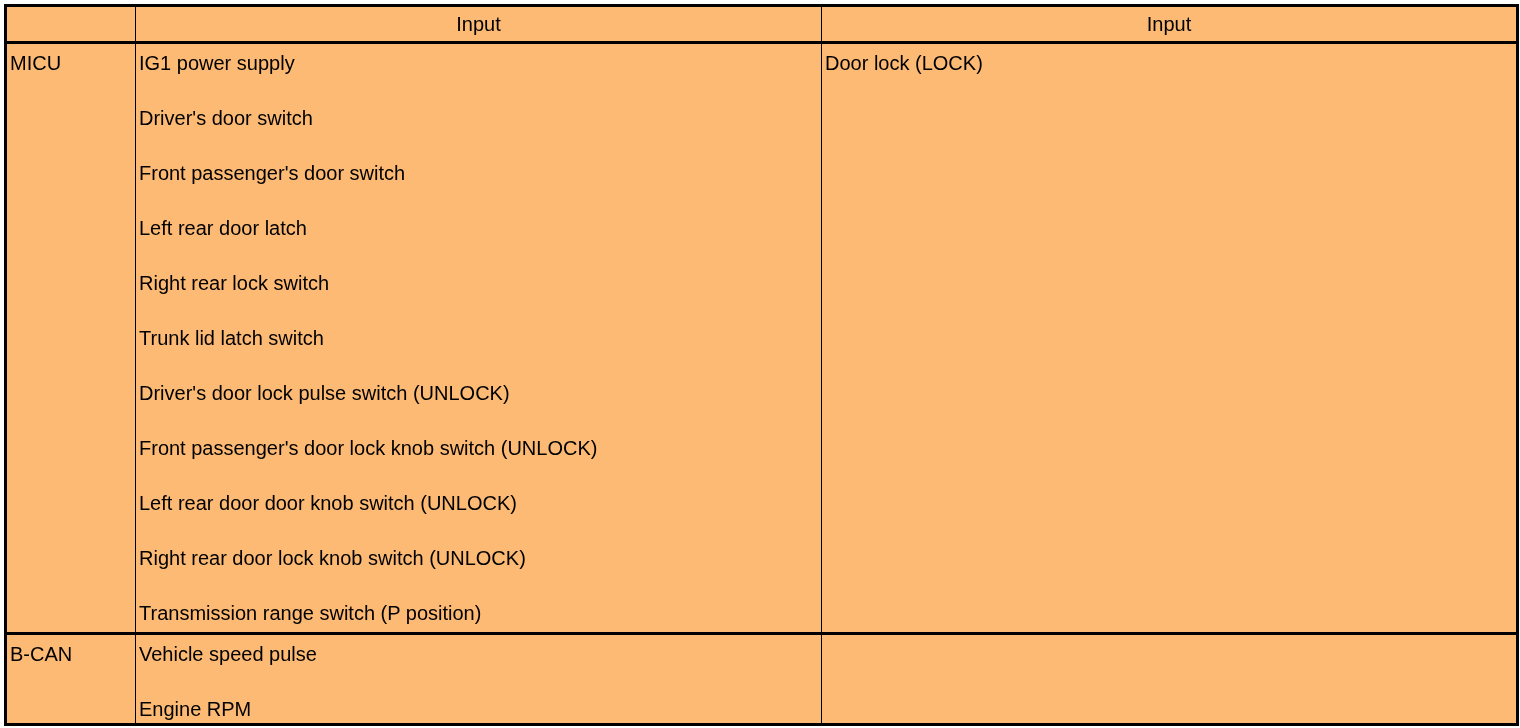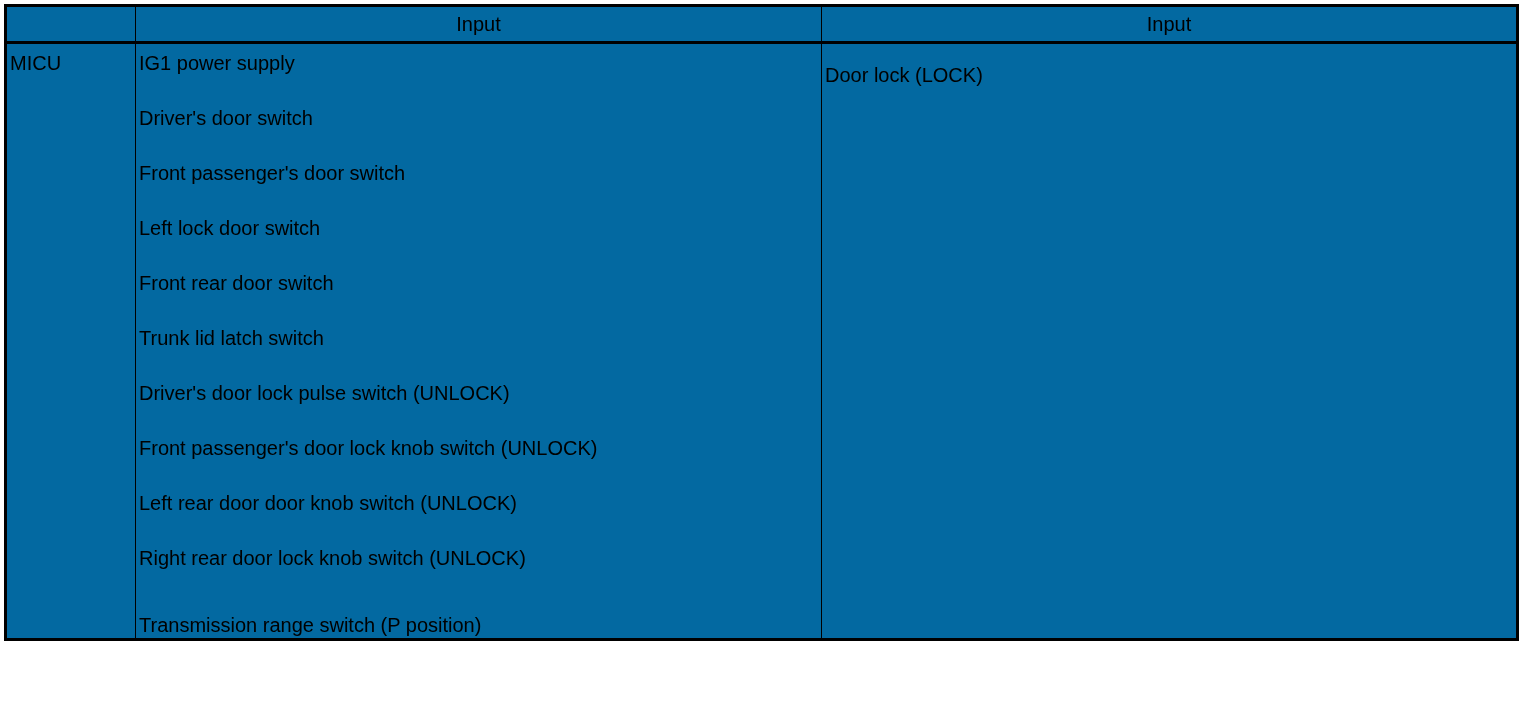--- a/index.html
+++ b/index.html
@@ -13,21 +13,21 @@
     width: 1520px;
     height: 728px;
     background: #ffffff;
     box-sizing: border-box;
     padding: 4px;
   }
   table.io-table {
     border-collapse: collapse;
     table-layout: fixed;
     width: 1512px;
-    background: #0369a1;
+    background: #fdba74;
   }
   table.io-table col.c-source { width: 130px; }
   table.io-table col.c-input  { width: 686px; }
   table.io-table col.c-output { width: 696px; }
 
   
   table.io-table {
     border: 3px solid #000000;
   }
   
@@ -57,21 +57,20 @@
   td.cell-source { white-space: nowrap; }
   tr.row-micu td { height: 578px; }
   tr.row-bcan td { height: 78px; }
   .item {
     height: 55px;
     white-space: nowrap;
   }
   .item:last-child {
     height: auto;
     min-height: 22px;
-    margin-top: 12px;
   }
 </style>
 </head>
 <body>
 
 <div class="page">
   <table class="io-table">
     <colgroup>
       <col class="c-source">
       <col class="c-input">
@@ -84,28 +83,36 @@
         <th>Input</th>
       </tr>
     </thead>
     <tbody>
       <tr class="row-micu">
         <td class="cell-source">MICU</td>
         <td class="cell-inputs">
           <div class="item">IG1 power supply</div>
           <div class="item">Driver's door switch</div>
           <div class="item">Front passenger's door switch</div>
-          <div class="item">Left lock door switch</div>
-          <div class="item">Front rear door switch</div>
+          <div class="item">Left rear door latch</div>
+          <div class="item">Right rear lock switch</div>
           <div class="item">Trunk lid latch switch</div>
           <div class="item">Driver's door lock pulse switch (UNLOCK)</div>
           <div class="item">Front passenger's door lock knob switch (UNLOCK)</div>
           <div class="item">Left rear door door knob switch (UNLOCK)</div>
           <div class="item">Right rear door lock knob switch (UNLOCK)</div>
           <div class="item">Transmission range switch (P position)</div>
         </td>
         <td class="cell-outputs">
           <div class="item">Door lock (LOCK)</div>
         </td>
       </tr>
+      <tr class="row-bcan">
+        <td class="cell-source">B-CAN</td>
+        <td class="cell-inputs">
+          <div class="item">Vehicle speed pulse</div>
+          <div class="item">Engine RPM</div>
+        </td>
+        <td class="cell-outputs"></td>
+      </tr>
     </tbody>
   </table>
 </div>
 
 </body></html>

